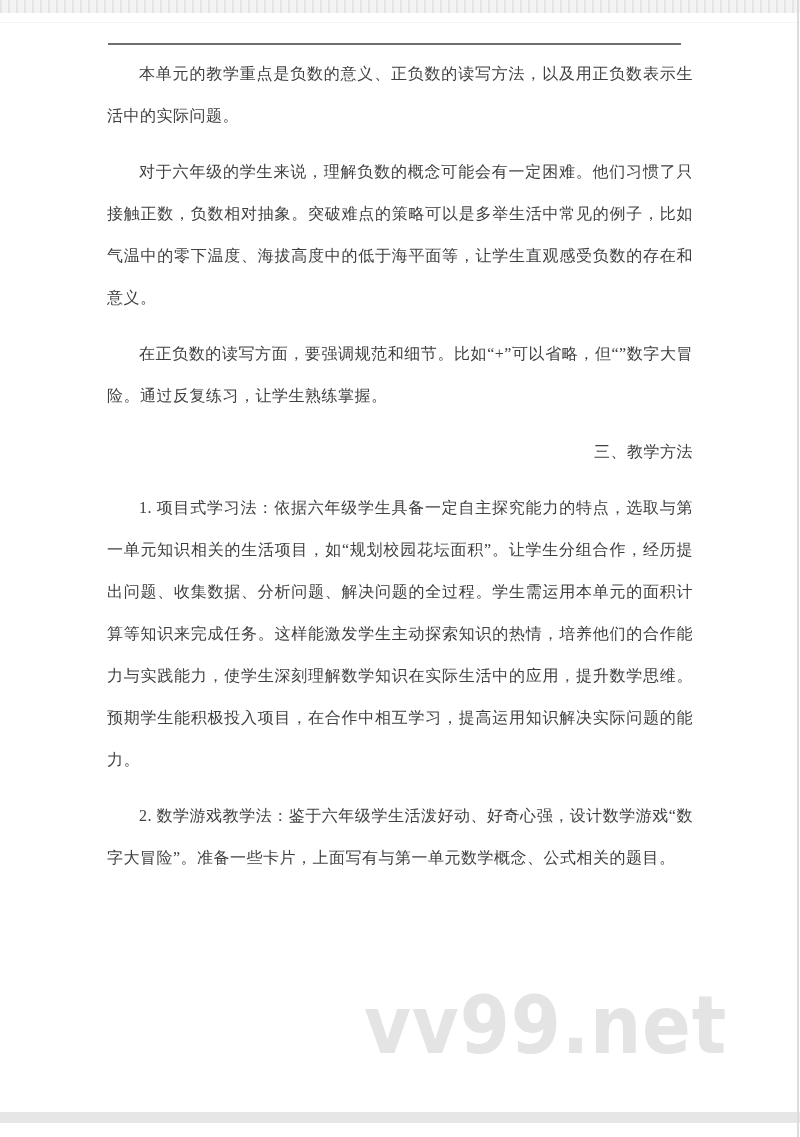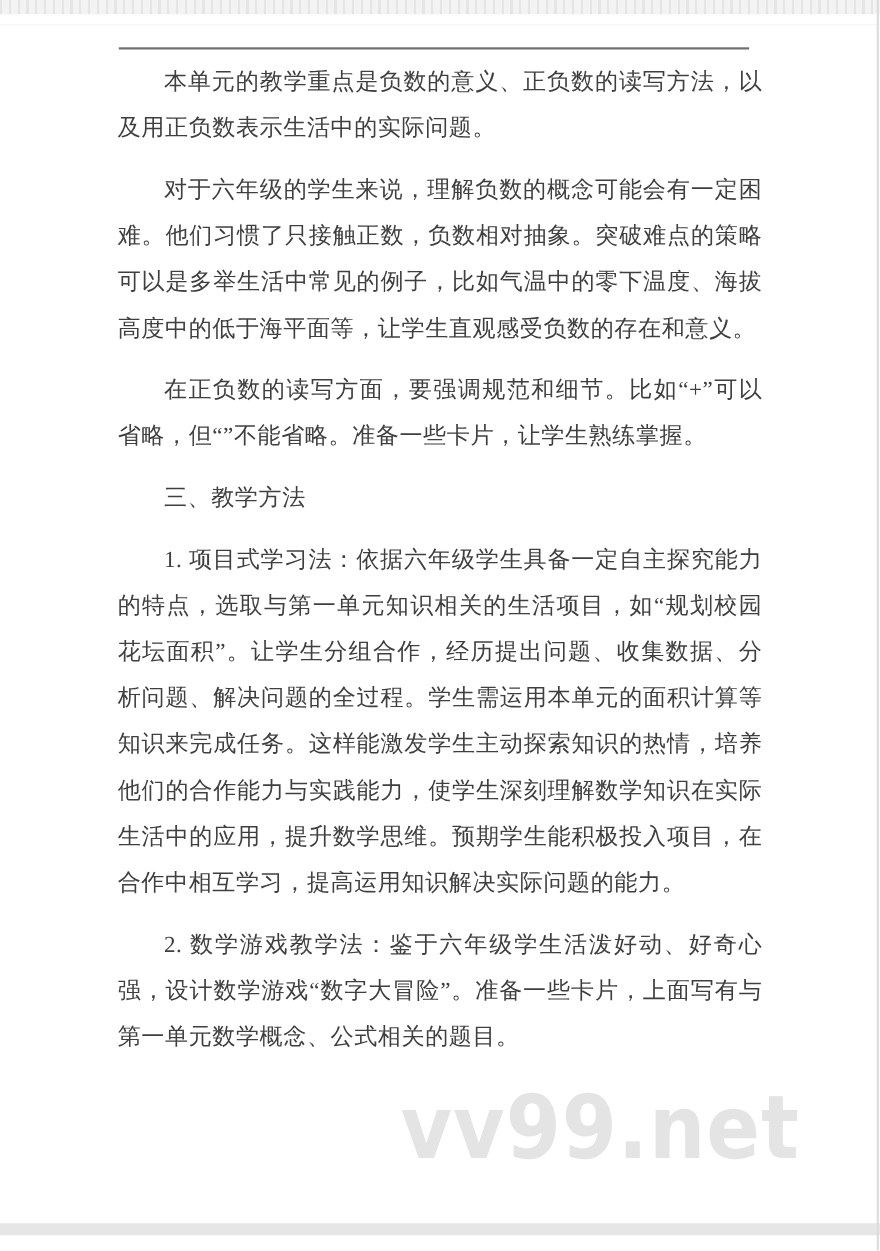--- a/index.html
+++ b/index.html
@@ -33,29 +33,29 @@
     background: #6f6f6f;
   }
   .content {
     position: absolute;
     left: 107px; top: 53px;
     width: 586px;
     z-index: 2;
   }
   .content p {
     margin: 0 0 14px 0;
-    font-size: 21px;
+    font-size: 16px;
     line-height: 42px;
     letter-spacing: 0.5px;
     color: #3f3f3f;
     text-align: justify;
     text-indent: 2em;
   }
   .content p.heading {
-    text-align: left;
+    text-align: right;
   }
   .watermark {
     position: absolute;
     left: 364px; top: 986px;
     z-index: 1;
     font-family: "DejaVu Sans", sans-serif;
     font-weight: bold;
     font-size: 80px;
     line-height: 80px;
     color: #e4e4e4;
@@ -82,21 +82,21 @@
 </head>
 <body>
 
 <div class="top-band"></div>
 <div class="faint-line"></div>
 <div class="divider"></div>
 
 <div class="content">
   <p>本单元的教学重点是负数的意义、正负数的读写方法，以及用正负数表示生活中的实际问题。</p>
   <p>对于六年级的学生来说，理解负数的概念可能会有一定困难。他们习惯了只接触正数，负数相对抽象。突破难点的策略可以是多举生活中常见的例子，比如气温中的零下温度、海拔高度中的低于海平面等，让学生直观感受负数的存在和意义。</p>
-  <p>在正负数的读写方面，要强调规范和细节。比如“+”可以省略，但“”不能省略。准备一些卡片，让学生熟练掌握。</p>
+  <p>在正负数的读写方面，要强调规范和细节。比如“+”可以省略，但“”数字大冒险。通过反复练习，让学生熟练掌握。</p>
   <p class="heading">三、教学方法</p>
   <p>1. 项目式学习法：依据六年级学生具备一定自主探究能力的特点，选取与第一单元知识相关的生活项目，如“规划校园花坛面积”。让学生分组合作，经历提出问题、收集数据、分析问题、解决问题的全过程。学生需运用本单元的面积计算等知识来完成任务。这样能激发学生主动探索知识的热情，培养他们的合作能力与实践能力，使学生深刻理解数学知识在实际生活中的应用，提升数学思维。预期学生能积极投入项目，在合作中相互学习，提高运用知识解决实际问题的能力。</p>
   <p>2. 数学游戏教学法：鉴于六年级学生活泼好动、好奇心强，设计数学游戏“数字大冒险”。准备一些卡片，上面写有与第一单元数学概念、公式相关的题目。</p>
 </div>
 
 <div class="watermark">vv99.net</div>
 
 <div class="bottom-band"></div>
 <div class="right-edge"></div>
 

